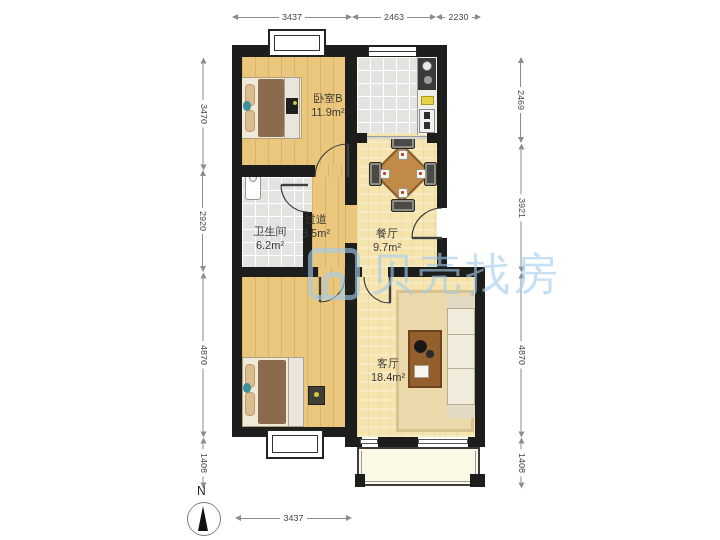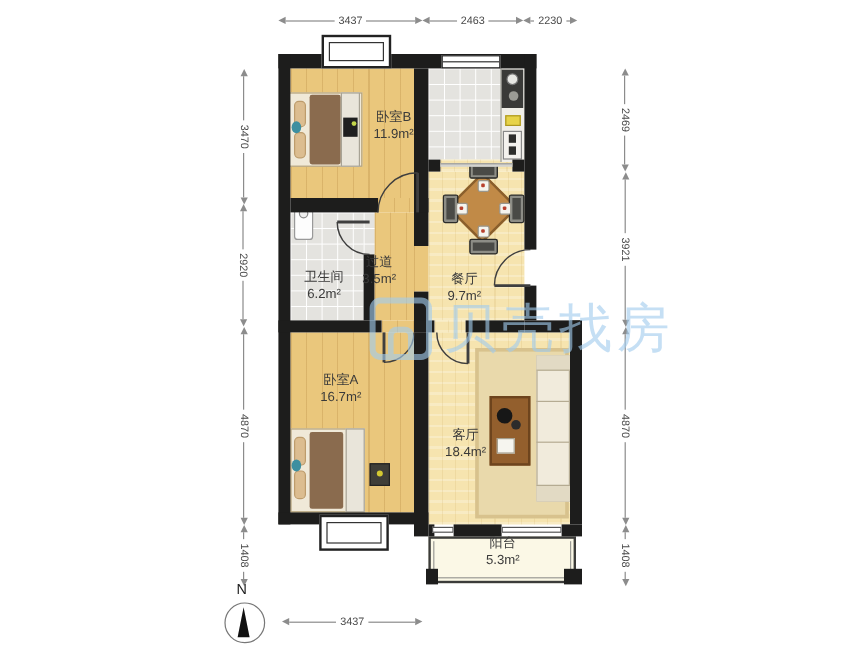--- a/index.html
+++ b/index.html
@@ -196,31 +196,23 @@
     <div class="area">6.2m²</div>
   </div>
   <div class="roomlabel" style="left:284px;top:212px;">
     <div>过道</div>
     <div class="area">3.5m²</div>
   </div>
   <div class="roomlabel" style="left:355px;top:226px;">
     <div>餐厅</div>
     <div class="area">9.7m²</div>
   </div>
-  <div class="roomlabel" style="left:252px;top:310px;">
-    <div>卧室A</div>
-    <div class="area">16.7m²</div>
-  </div>
   <div class="roomlabel" style="left:356px;top:356px;">
     <div>客厅</div>
     <div class="area">18.4m²</div>
-  </div>
-  <div class="roomlabel" style="left:387px;top:446px;">
-    <div>阳台</div>
-    <div class="area">5.3m²</div>
   </div>
 
   <div class="dim" style="left:232px;top:10px;width:120px;">
     <span class="ar l"></span>
       <span class="ln"></span>
     <span class="lbl">3437</span>
     <span class="ln"></span>
       <span class="ar r"></span>
   </div>
   <div class="dim" style="left:352px;top:10px;width:84px;">

